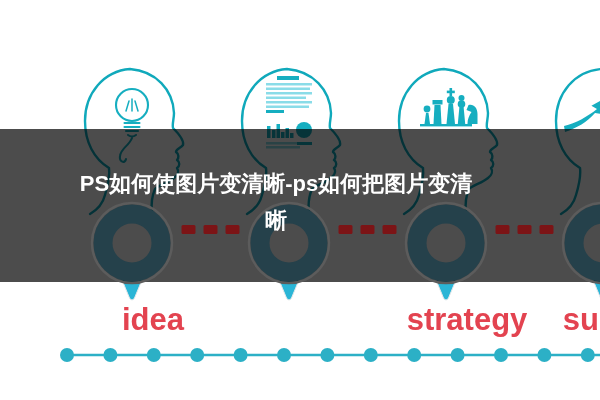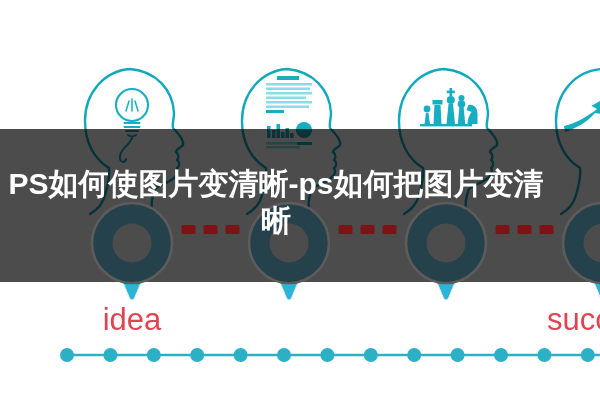--- a/index.html
+++ b/index.html
@@ -22,28 +22,29 @@
   .layer{position:absolute;left:0;top:0;width:600px;height:400px;}
   .base-art{z-index:1;}
   .overlay{
     position:absolute;left:0;top:129px;width:600px;height:153px;
     background:rgba(0,0,0,0.70);z-index:2;
   }
   .rings-art{z-index:3;pointer-events:none;}
   .banner-title{
     position:absolute;left:0;top:165px;width:552px;z-index:4;
     text-align:center;color:var(--banner-text);
-    font-size:30px;font-weight:bold;line-height:37px;letter-spacing:0px;
+    font-size:22px;font-weight:bold;line-height:37px;letter-spacing:0px;
   }
   .banner-title .line{white-space:nowrap;}
   .step-label{
     position:absolute;top:302px;z-index:1;height:36px;line-height:36px;
     transform:translateX(-50%);white-space:nowrap;
-    color:var(--label-red);font-size:31px;font-weight:400;
+    color:var(--label-red);font-size:31px;font-weight:700;
     font-family:"Liberation Sans","DejaVu Sans",sans-serif;
+    margin-left:21px;
   }
   
   .head-line{fill:none;stroke:var(--head-outline);stroke-width:2.4;stroke-linecap:round;stroke-linejoin:round;}
   .icon-stroke{fill:none;stroke:var(--icon-teal);stroke-width:2.1;stroke-linecap:round;}
   .icon-stroke-thin{fill:none;stroke:var(--icon-teal);stroke-width:1.5;stroke-linecap:round;}
   .icon-fill{fill:var(--icon-teal);stroke:none;}
   .icon-fill-light{fill:var(--icon-teal-light);stroke:none;}
   .pin-tip{fill:var(--pin-tip);stroke:#e4e8ea;stroke-width:1;}
   .pin-halo{fill:none;stroke:var(--pin-ring-halo);stroke-width:2.5;}
   .pin-ring{fill:none;stroke:var(--pin-ring);stroke-width:19;}
@@ -174,15 +175,16 @@
       <circle class="dot" cx="587.8" cy="355" r="7"></circle>
     </g>
   </svg>
 
   <div class="banner-title">
     <div class="line">PS如何使图片变清晰-ps如何把图片变清</div>
     <div class="line">晰</div>
   </div>
 
   <div class="step-label" style="left:132px">idea</div>
+  <div class="step-label" style="left:446px">strategy</div>
   <div class="step-label" style="left:603px">success</div>
 
 </div>
 
 </body></html>

